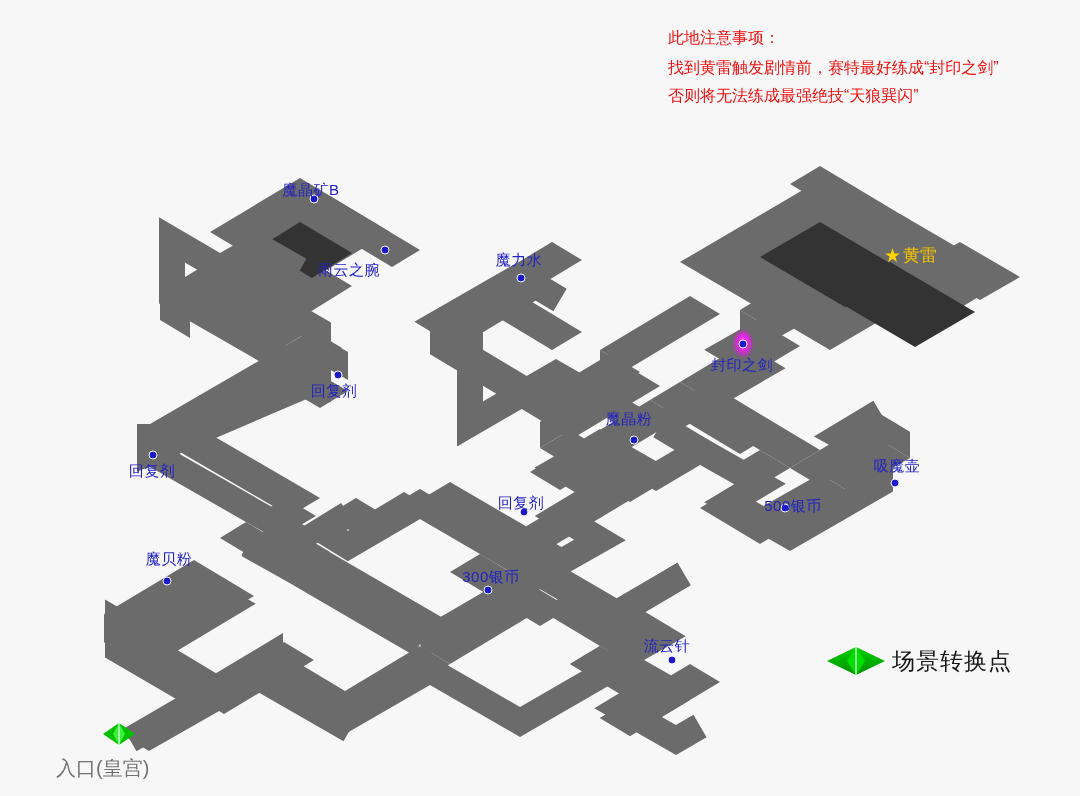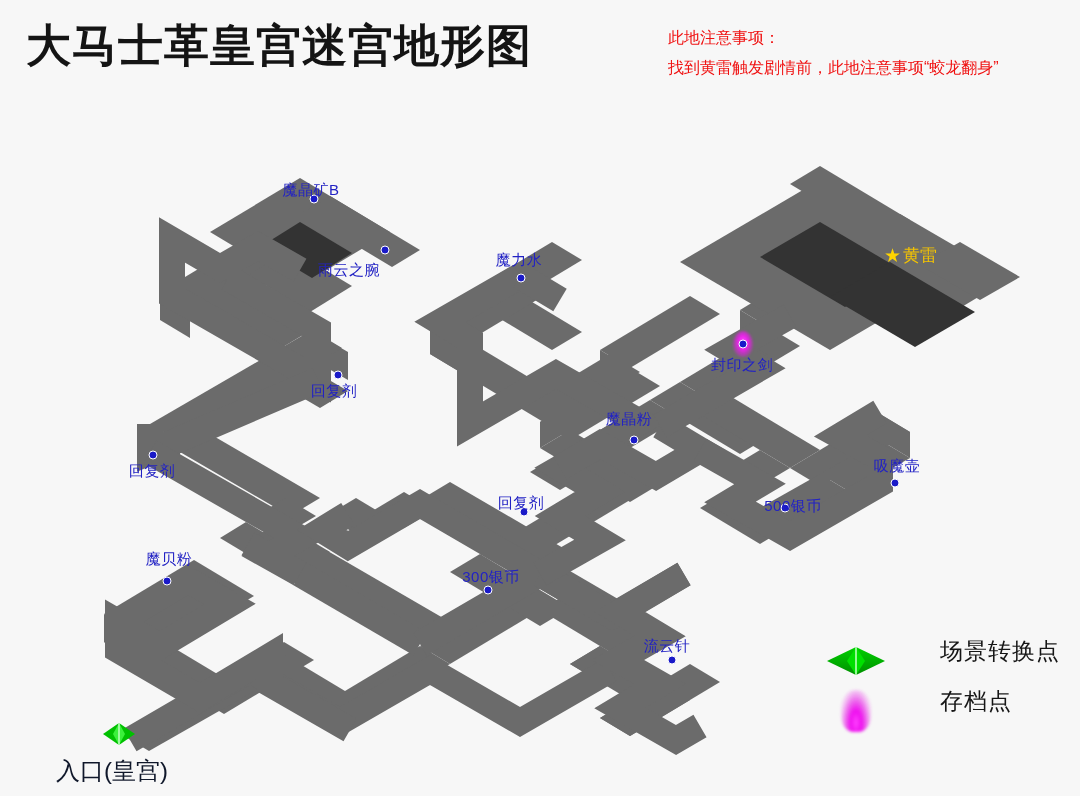--- a/index.html
+++ b/index.html
@@ -137,36 +137,36 @@
     color: #ffd400;
   }
 
   
   .gdiamond {
     position: absolute;
     transform: translate(-50%, -50%);
   }
   .entry-label {
     position: absolute;
-    font-size: 24px;
-    color: #0f172a;
+    font-size: 20px;
+    color: #737373;
     white-space: nowrap;
   }
 
   
   #legend {
     position: absolute;
     left: 820px;
     top: 636px;
     width: 250px;
   }
   .lrow {
     display: flex;
+    align-items: center;
     height: 50px;
-    gap: 48px;
   }
   .lico {
     width: 72px;
     display: flex;
     align-items: center;
     justify-content: center;
   }
   .ltext {
     font-size: 23px;
     color: #161616;
@@ -188,24 +188,24 @@
         rgba(255,255,255,0) 100%);
     filter: blur(1.6px);
     border-radius: 46% 46% 40% 40%;
   }
 </style>
 </head>
 <body>
 
 <div id="root">
 
-  <div class="title">大马士革皇宫迷宫地形图</div>
 
   <div class="warn warn0">此地注意事项：</div>
-  <div class="warn warn1">找到黄雷触发剧情前，此地注意事项“蛟龙翻身”</div>
+  <div class="warn warn1">找到黄雷触发剧情前，赛特最好练成“封印之剑”</div>
+  <div class="warn warn2">否则将无法练成最强绝技“天狼巽闪”</div>
 
   <div id="mapstage">
     <svg class="mapsvg" viewBox="0 0 1080 796">
       <g id="corridors" fill="#6b6b6b" stroke="none">
 
         <polygon points="300,178 390,232 300,286 210,232"></polygon>
         <polygon points="262,232 352,286 310,312 220,258"></polygon>
 
         <polygon points="330,196 420,250 392,267 302,213"></polygon>
 
@@ -424,21 +424,15 @@
               <stop offset="1" stop-color="#009000"></stop>
             </linearGradient>
           </defs>
           <polygon points="31,3 60,17 31,31 2,17" fill="url(#lgA)"></polygon>
           <polygon points="31,3 40,17 31,31 22,17" fill="#00e000"></polygon>
           <line x1="31" y1="3" x2="31" y2="31" stroke="#b9ffb9" stroke-width="1.6"></line>
         </svg>
       </div>
       <div class="ltext">场景转换点</div>
     </div>
-    <div class="lrow">
-      <div class="lico">
-        <div class="lsave"></div>
-      </div>
-      <div class="ltext">存档点</div>
-    </div>
   </div>
 
 </div>
 
 </body></html>

